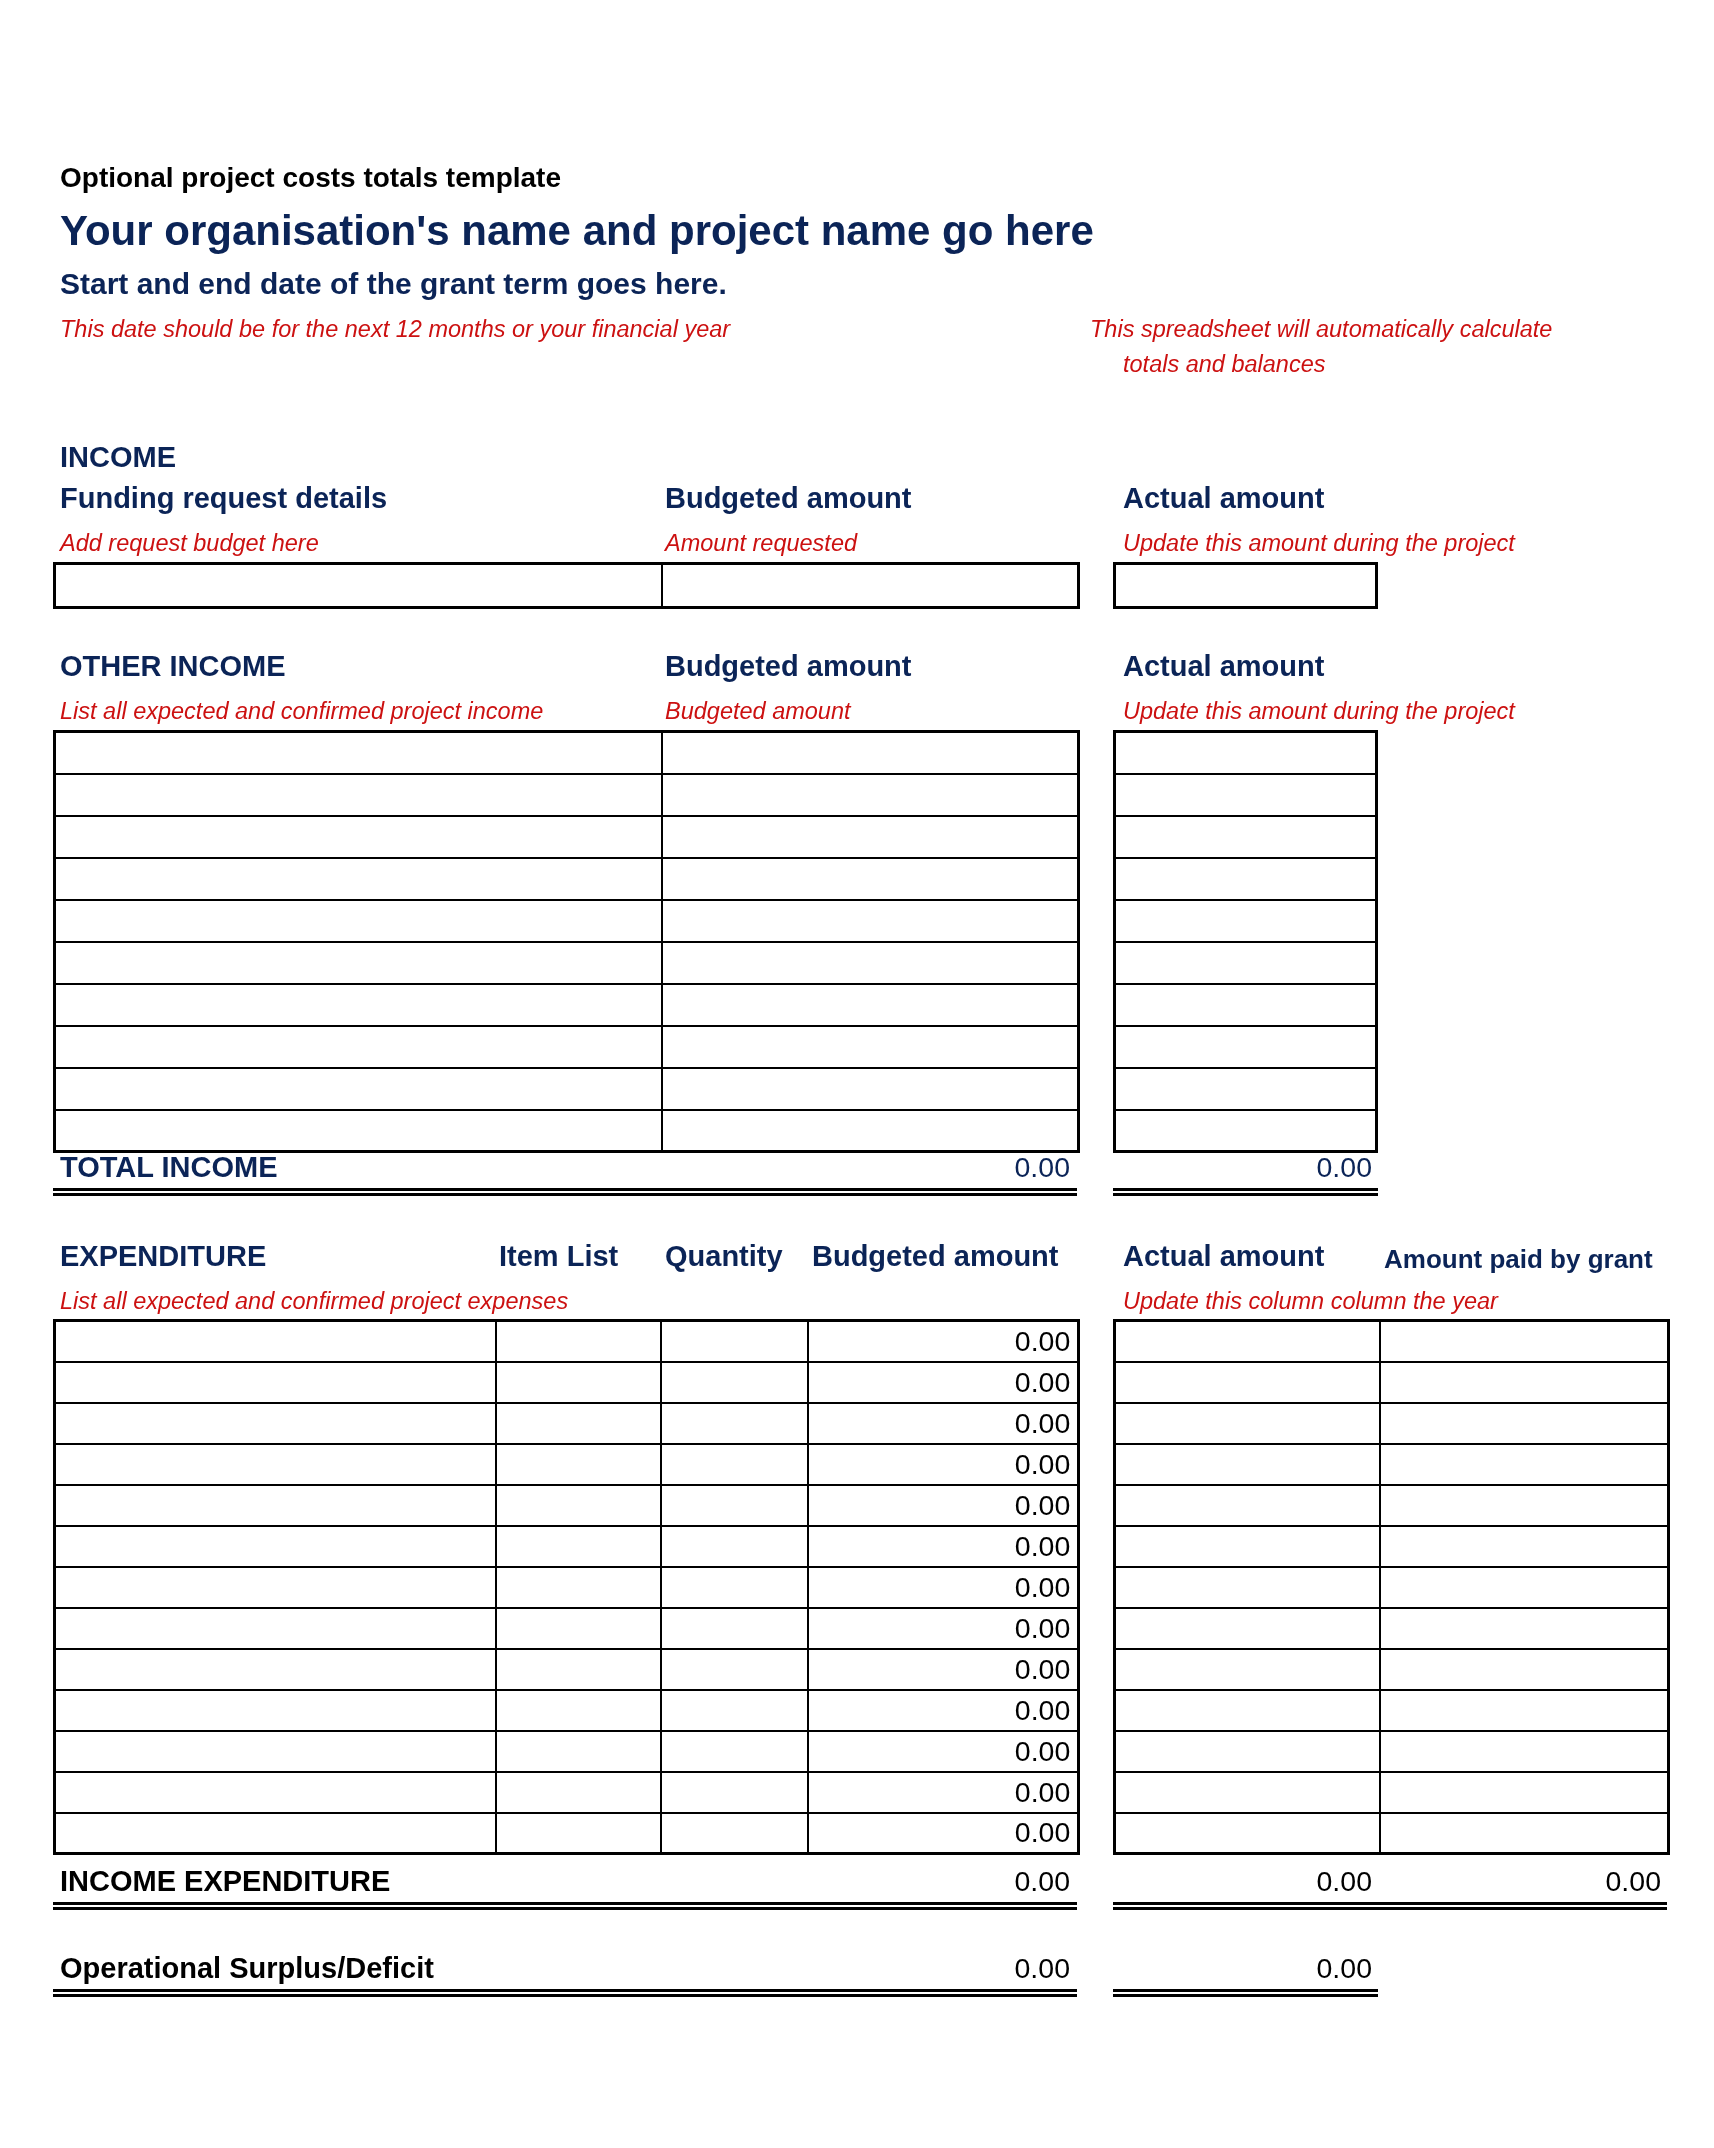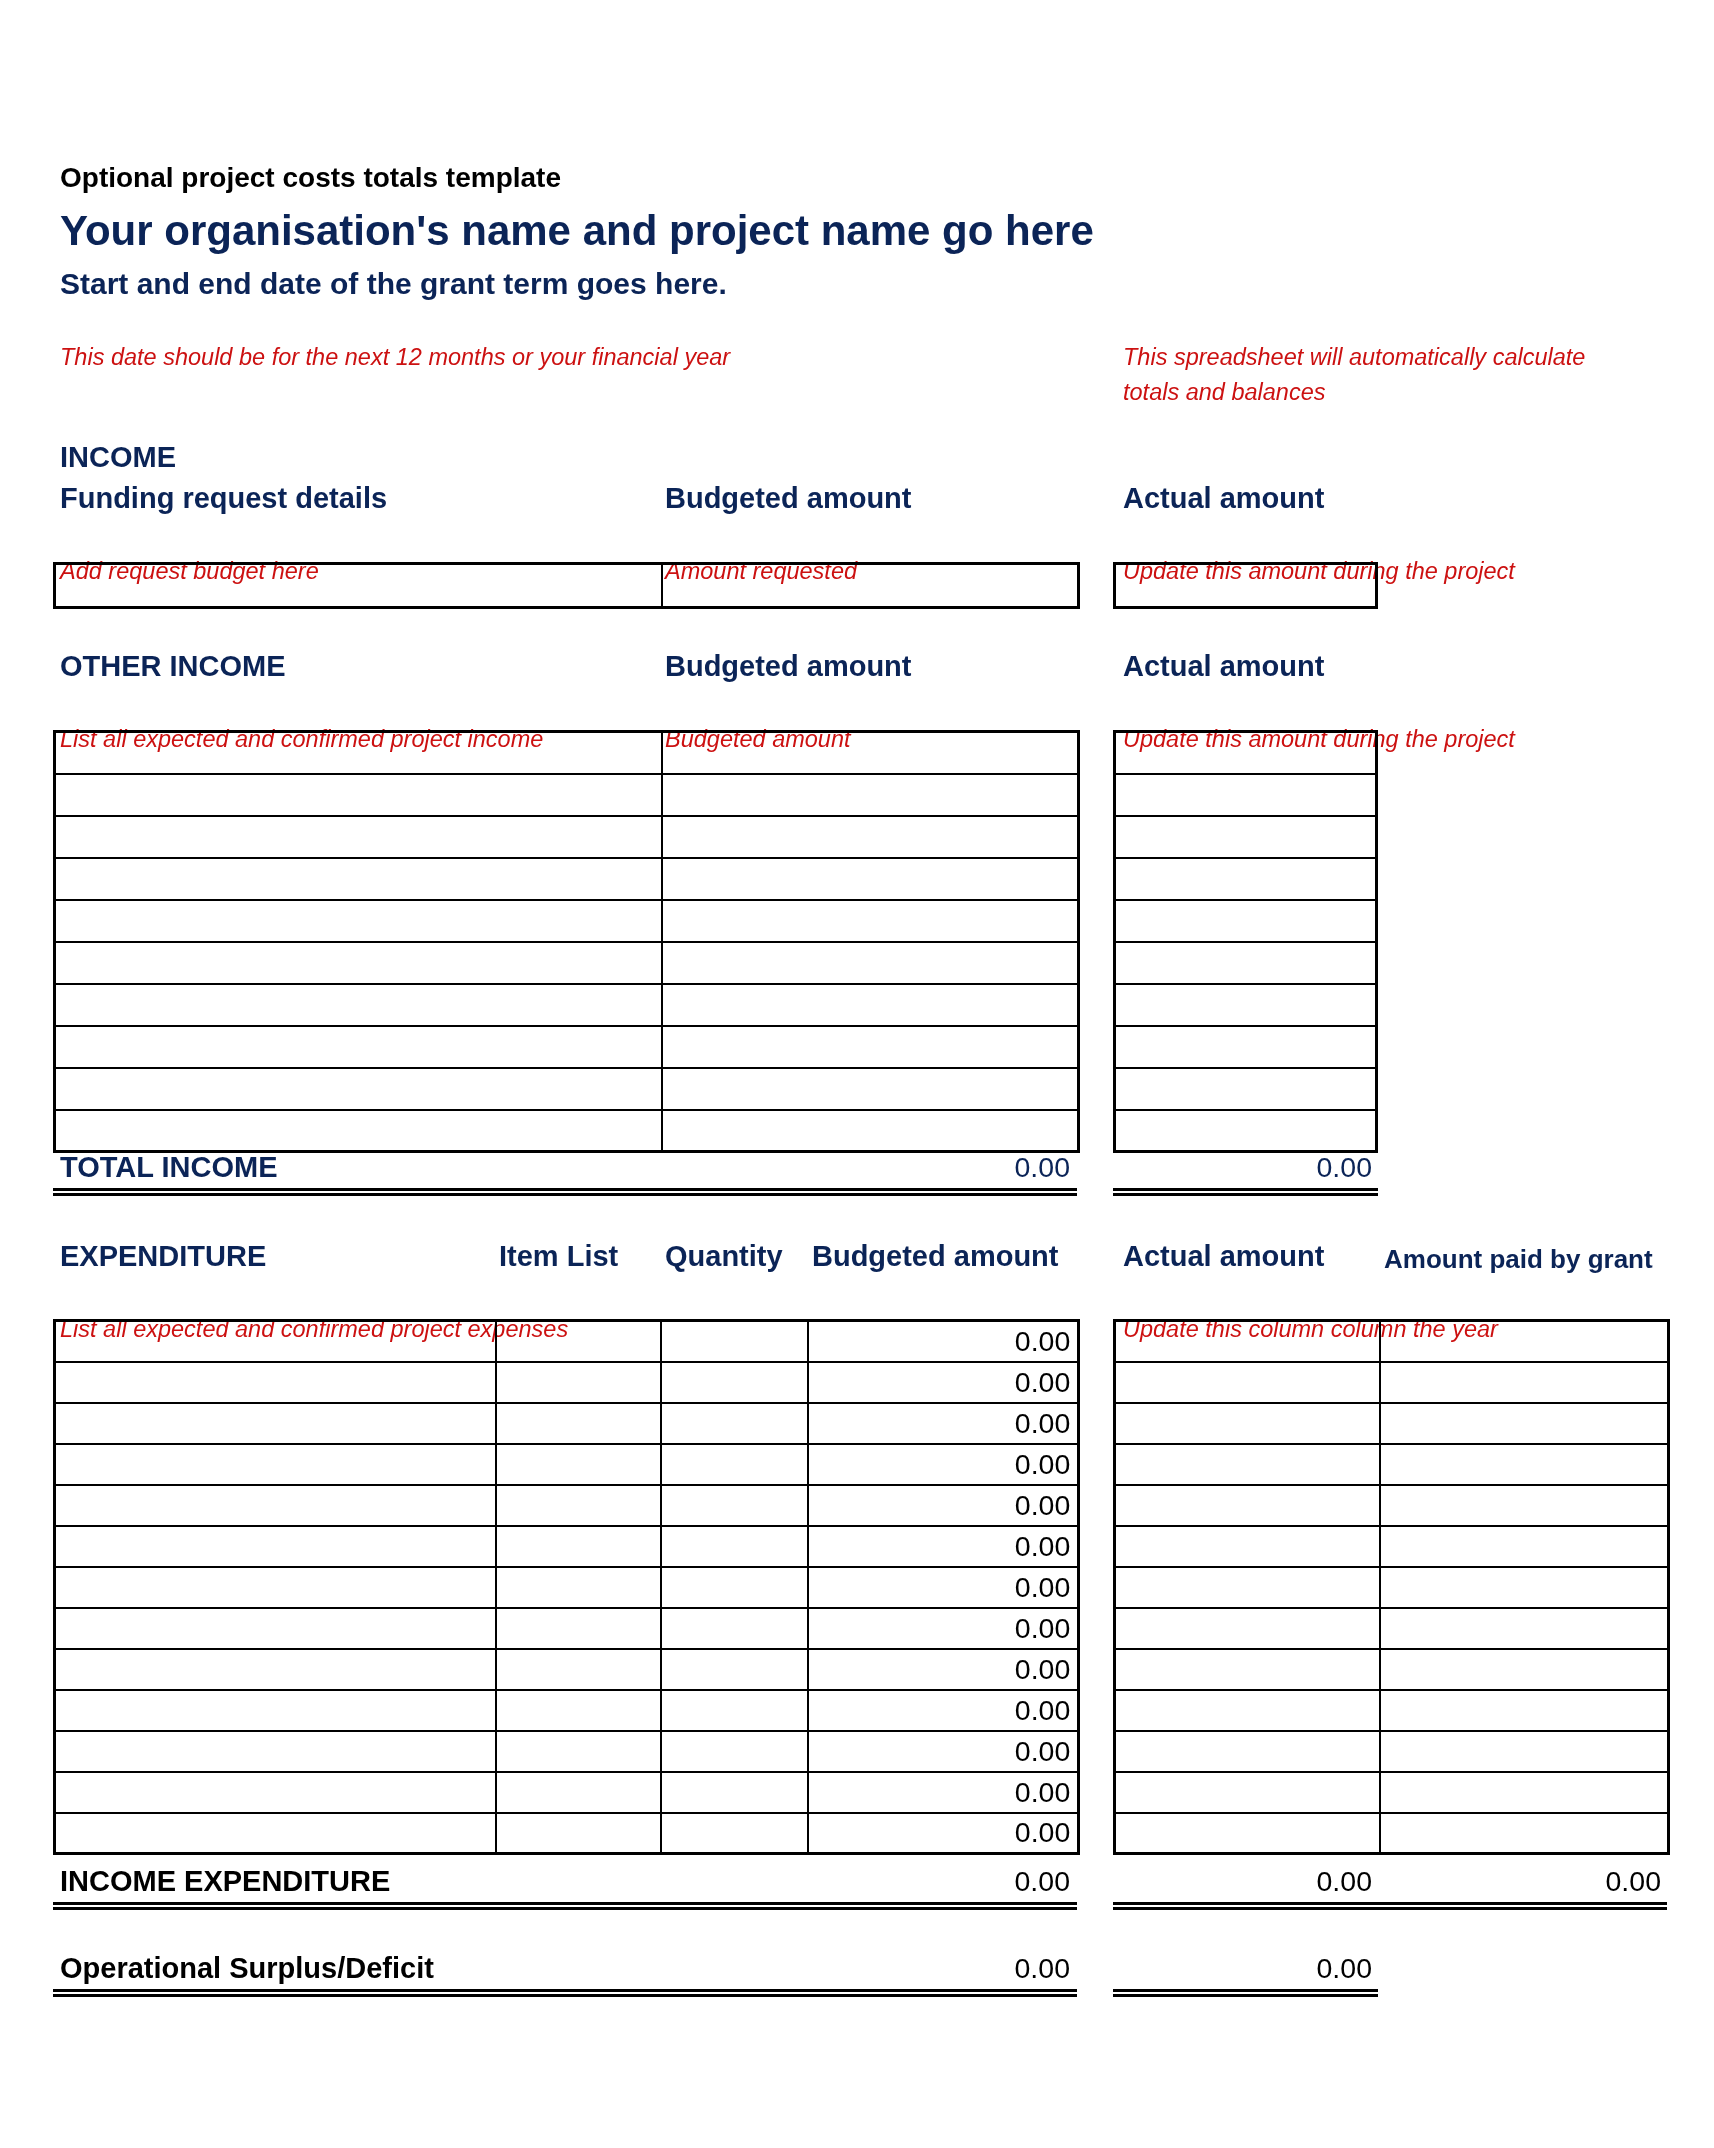--- a/index.html
+++ b/index.html
@@ -3,21 +3,21 @@
 <meta charset="utf-8">
 <style>
   html, body { margin: 0; padding: 0; background: #ffffff; }
   body {
     width: 1714px; height: 2148px; position: relative; overflow: hidden;
     font-family: "Liberation Sans", "DejaVu Sans", sans-serif;
   }
   .abs { position: absolute; white-space: nowrap; }
   .navy { color: #0b2457; font-weight: bold; }
   .black { color: #000000; font-weight: bold; }
-  .hint { color: #cc1111; font-style: italic; font-size: 23.5px; margin-top: 28px; }
+  .hint { color: #cc1111; font-style: italic; font-size: 23.5px; }
   .t-small { font-size: 28px; }
   .t-title { font-size: 42px; }
   .t-sub { font-size: 30px; }
   .t-head { font-size: 29px; }
   .t-head-sm { font-size: 26px; }
 
   table.grid { position: absolute; border-collapse: collapse; table-layout: fixed; }
   table.grid td {
     border: 2.5px solid #000; height: 37px; padding: 0 6.7px; box-sizing: border-box;
     font-size: 28.5px; text-align: right; color: #000;
@@ -35,21 +35,21 @@
   .num.black { font-weight: normal; color: #000; }
   .dbl { position: absolute; height: 7.6px; border-top: 3.4px solid #000; border-bottom: 3.4px solid #000; box-sizing: border-box; }
 </style>
 </head>
 <body>
 
 <div class="abs black t-small" style="left:60px; top:162px;">Optional project costs totals template</div>
 <div class="abs navy t-title" style="left:60px; top:207px;">Your organisation's name and project name go here</div>
 <div class="abs navy t-sub" style="left:60px; top:267px;">Start and end date of the grant term goes here.</div>
 <div class="abs hint" style="left:60px; top:316px;">This date should be for the next 12 months or your financial year</div>
-<div class="abs hint" style="left:1123px; top:316px;text-align:right;">This spreadsheet will automatically calculate</div>
+<div class="abs hint" style="left:1090px; top:316px;text-align:right;">This spreadsheet will automatically calculate</div>
 <div class="abs hint" style="left:1123px; top:351px;">totals and balances</div>
 
 <div class="abs navy t-head" style="left:60px; top:441px;">INCOME</div>
 <div class="abs navy t-head" style="left:60px; top:482px;">Funding request details</div>
 <div class="abs navy t-head" style="left:665px; top:482px;">Budgeted amount</div>
 <div class="abs navy t-head" style="left:1123px; top:482px;">Actual amount</div>
 <div class="abs hint" style="left:60px; top:530px;">Add request budget here</div>
 <div class="abs hint" style="left:665px; top:530px;">Amount requested</div>
 <div class="abs hint" style="left:1123px; top:530px;">Update this amount during the project</div>
 

